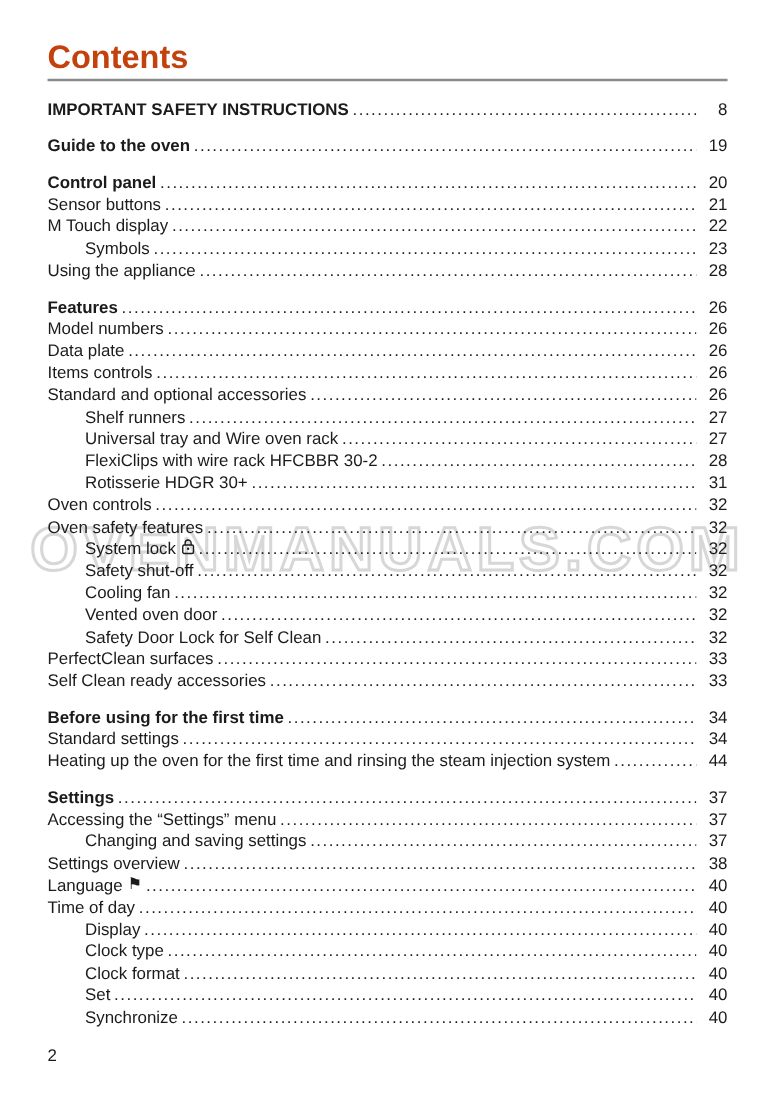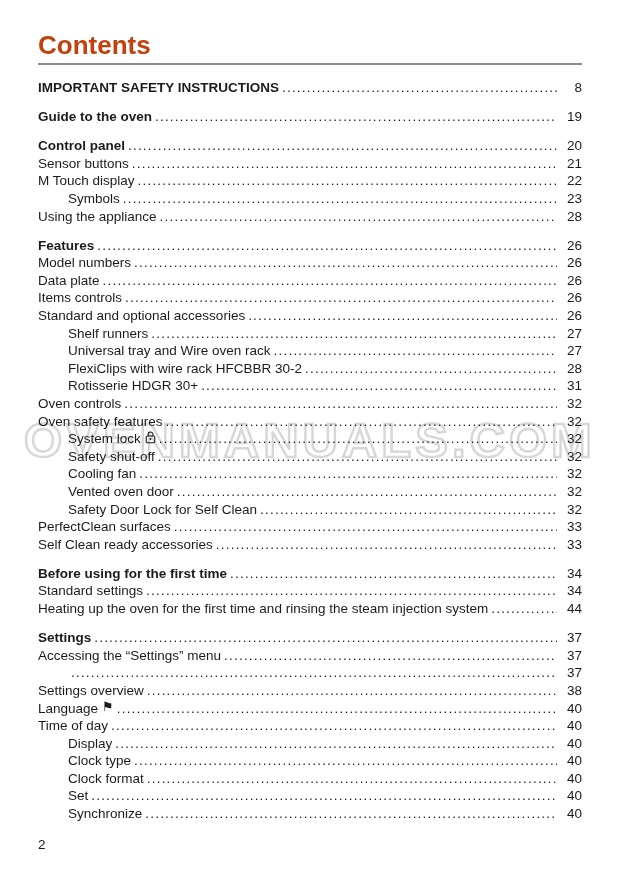--- a/index.html
+++ b/index.html
@@ -267,20 +267,21 @@
             <span class="label">Settings</span>
             <span class="dots">............................................................................................................................................................................................................................</span>
             <span class="num">37</span>
           </div>
           <div class="toc-row">
             <span class="label">Accessing the “Settings” menu</span>
             <span class="dots">............................................................................................................................................................................................................................</span>
             <span class="num">37</span>
           </div>
           <div class="toc-row indent-1">
+            <span class="label">Changing and saving settings</span>
             <span class="dots">............................................................................................................................................................................................................................</span>
             <span class="num">37</span>
           </div>
           <div class="toc-row">
             <span class="label">Settings overview</span>
             <span class="dots">............................................................................................................................................................................................................................</span>
             <span class="num">38</span>
           </div>
           <div class="toc-row">
             <span class="label">Language</span>

